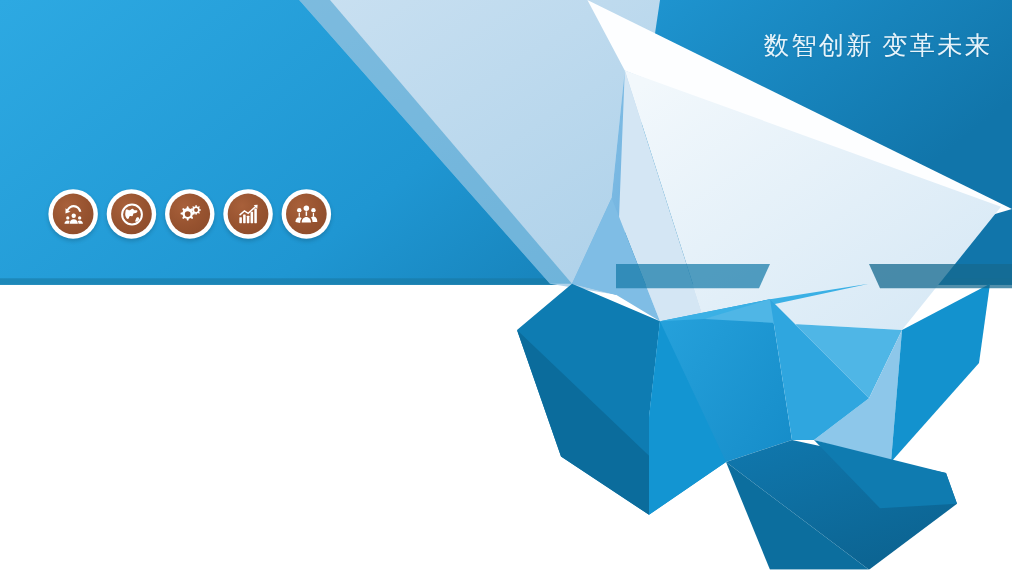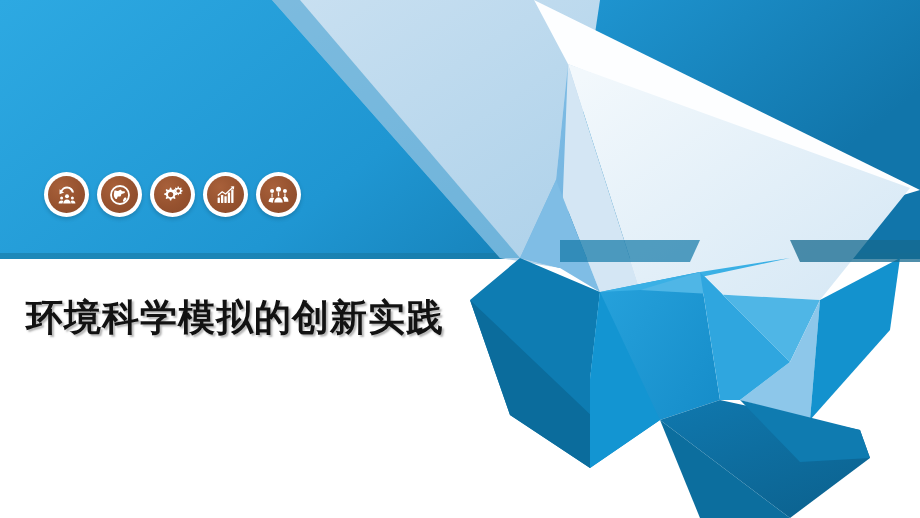--- a/index.html
+++ b/index.html
@@ -146,20 +146,21 @@
     <polygon points="820,300 900,258 890,330 810,420" fill="#1392CE"></polygon>
 
     <polygon points="720,400 860,430 870,458 790,518 660,420" fill="url(#gDeep)"></polygon>
     <polygon points="740,400 860,430 870,458 800,462" fill="#0F7BB0"></polygon>
     <polygon points="660,420 790,518 700,518" fill="#0C6E9E"></polygon>
 
     <polygon points="790,240 920,240 920,262 800,262" fill="#15698F" opacity="0.75"></polygon>
     <polygon points="560,240 700,240 690,262 560,262" fill="#1178A7" opacity="0.7"></polygon>
   </svg>
 
+  <div id="tagline">数智创新 变革未来</div>
 
   <div id="icon-row">
 
     <div class="icon-badge">
       <div class="icon-inner">
         <svg width="24" height="24" viewBox="0 0 24 24" fill="#ffffff">
           <path d="M12 3.4 A7.4 7.4 0 0 1 19 9.6 l-2.1 0 A5.4 5.4 0 0 0 12 5.4 A5.4 5.4 0 0 0 7.2 8.6 l1.9 0.9 -4.6 1.7 0.1 -4.9 1.3 1 A7.4 7.4 0 0 1 12 3.4 Z"></path>
           <path d="M17.9 6.1 l3.2 2.4 -2.5 0.6 0.2 -1.1 Z" opacity="0"></path>
           <circle cx="12" cy="13.2" r="2"></circle>
           <path d="M8.2 20.4 c0 -2.3 1.6 -4 3.8 -4 s3.8 1.7 3.8 4 z"></path>
@@ -217,15 +218,14 @@
           <path d="M23.3 19.6 h-4.45 c0 -1.7 -0.55 -3.2 -1.45 -4.3 0.6 -0.6 1.4 -0.95 2.3 -0.95 2 0 3.6 1.8 3.6 4.4 z"></path>
           <rect x="12.3" y="9.6" width="1.4" height="4.2"></rect>
           <rect x="5.7" y="11.0" width="1.2" height="3.6"></rect>
           <rect x="19.1" y="11.0" width="1.2" height="3.6"></rect>
         </svg>
       </div>
     </div>
 
   </div>
 
-  <div id="slide-title">环境科学模拟的创新实践</div>
 
 </div>
 
 </body></html>

